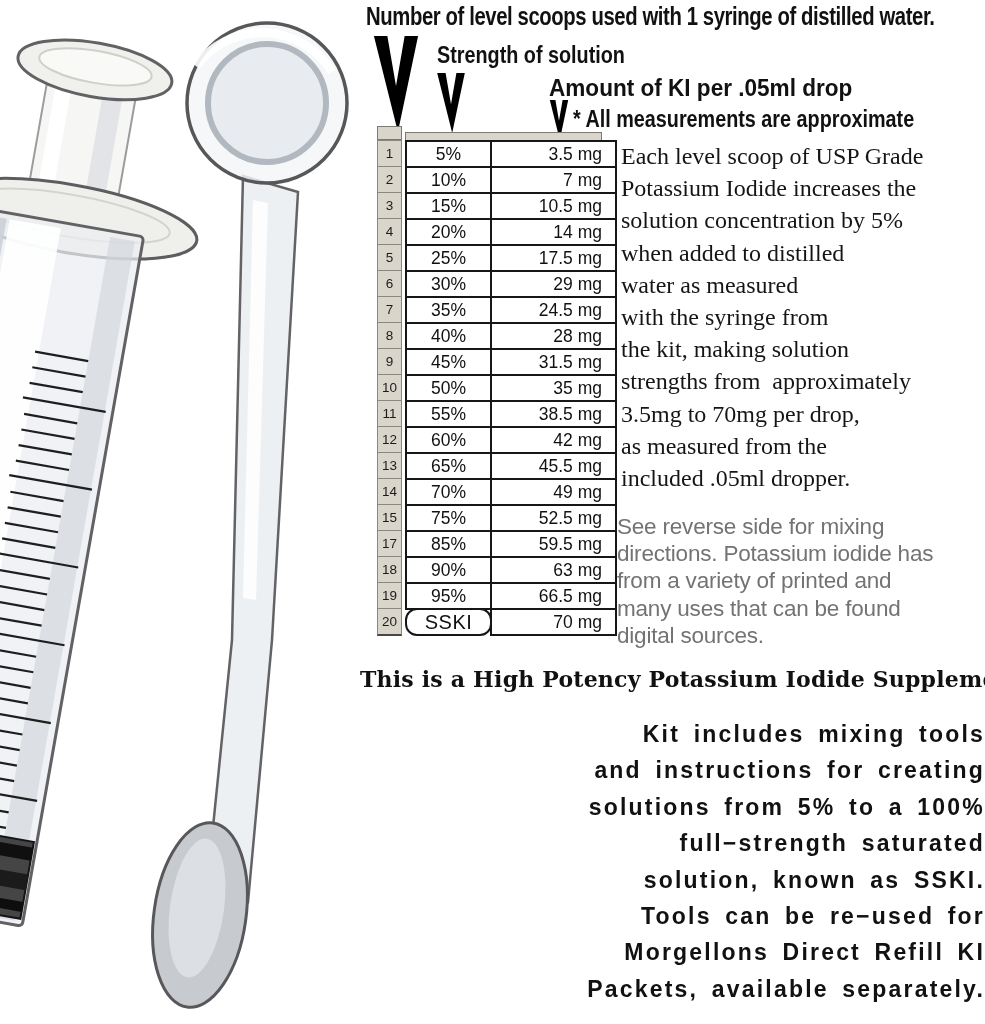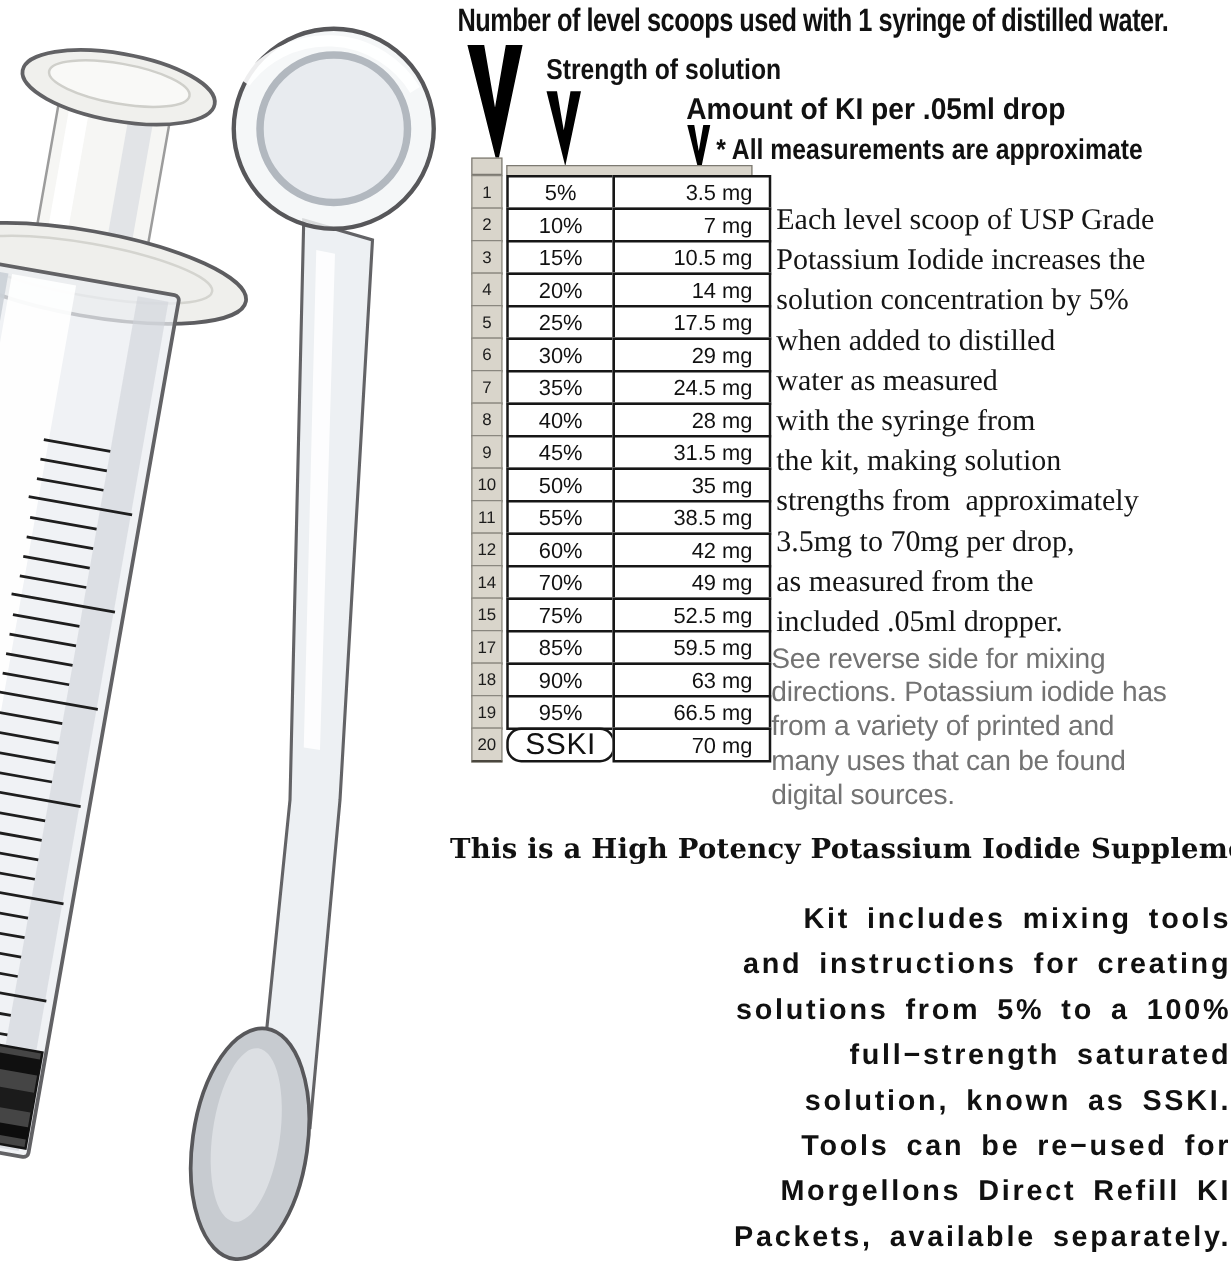--- a/index.html
+++ b/index.html
@@ -33,24 +33,24 @@
     font-size:13.5px; color:#1c1c1c;
   }
   .cell-strength{
     width:87px; background:#fff; border:2px solid var(--tborder,#161616); box-sizing:border-box;
     display:flex; align-items:center; justify-content:center; font-size:17.5px; margin-right:-2px;
   }
   .cell-amount{
     width:127px; background:#fff; border:2px solid var(--tborder,#161616); box-sizing:border-box;
     display:flex; align-items:center; justify-content:flex-end; padding-right:13px; font-size:17.5px;
   }
-  .cell-strength.sski{font-size:24px; letter-spacing:0.5px;border-radius:12px;}
+  .cell-strength.sski{font-size:20px; letter-spacing:0.5px;border-radius:12px;}
   
   .serif-par{
-    position:absolute; left:621px; top:160px;
+    position:absolute; left:621px; top:140px;
     font-family:"Liberation Serif","DejaVu Serif",serif;
     font-size:24px; line-height:32.2px; white-space:pre; color:#151515;
   }
   .sans-par{
     position:absolute; left:617px; top:513px;
     font-size:22.5px; line-height:27.2px; letter-spacing:-0.2px; white-space:pre; color:#737373;
   }
   
   .banner{
     position:absolute; left:360px; top:666px; width:625px; text-align:center;
@@ -220,20 +220,25 @@
         <div class="cell-num">11</div>
         <div class="cell-strength">55%</div>
         <div class="cell-amount">38.5 mg</div>
       </div>
       <div class="t-row">
         <div class="cell-num">12</div>
         <div class="cell-strength">60%</div>
         <div class="cell-amount">42 mg</div>
       </div>
       <div class="t-row">
+        <div class="cell-num">13</div>
+        <div class="cell-strength">65%</div>
+        <div class="cell-amount">45.5 mg</div>
+      </div>
+      <div class="t-row">
         <div class="cell-num">14</div>
         <div class="cell-strength">70%</div>
         <div class="cell-amount">49 mg</div>
       </div>
       <div class="t-row">
         <div class="cell-num">15</div>
         <div class="cell-strength">75%</div>
         <div class="cell-amount">52.5 mg</div>
       </div>
       <div class="t-row">

